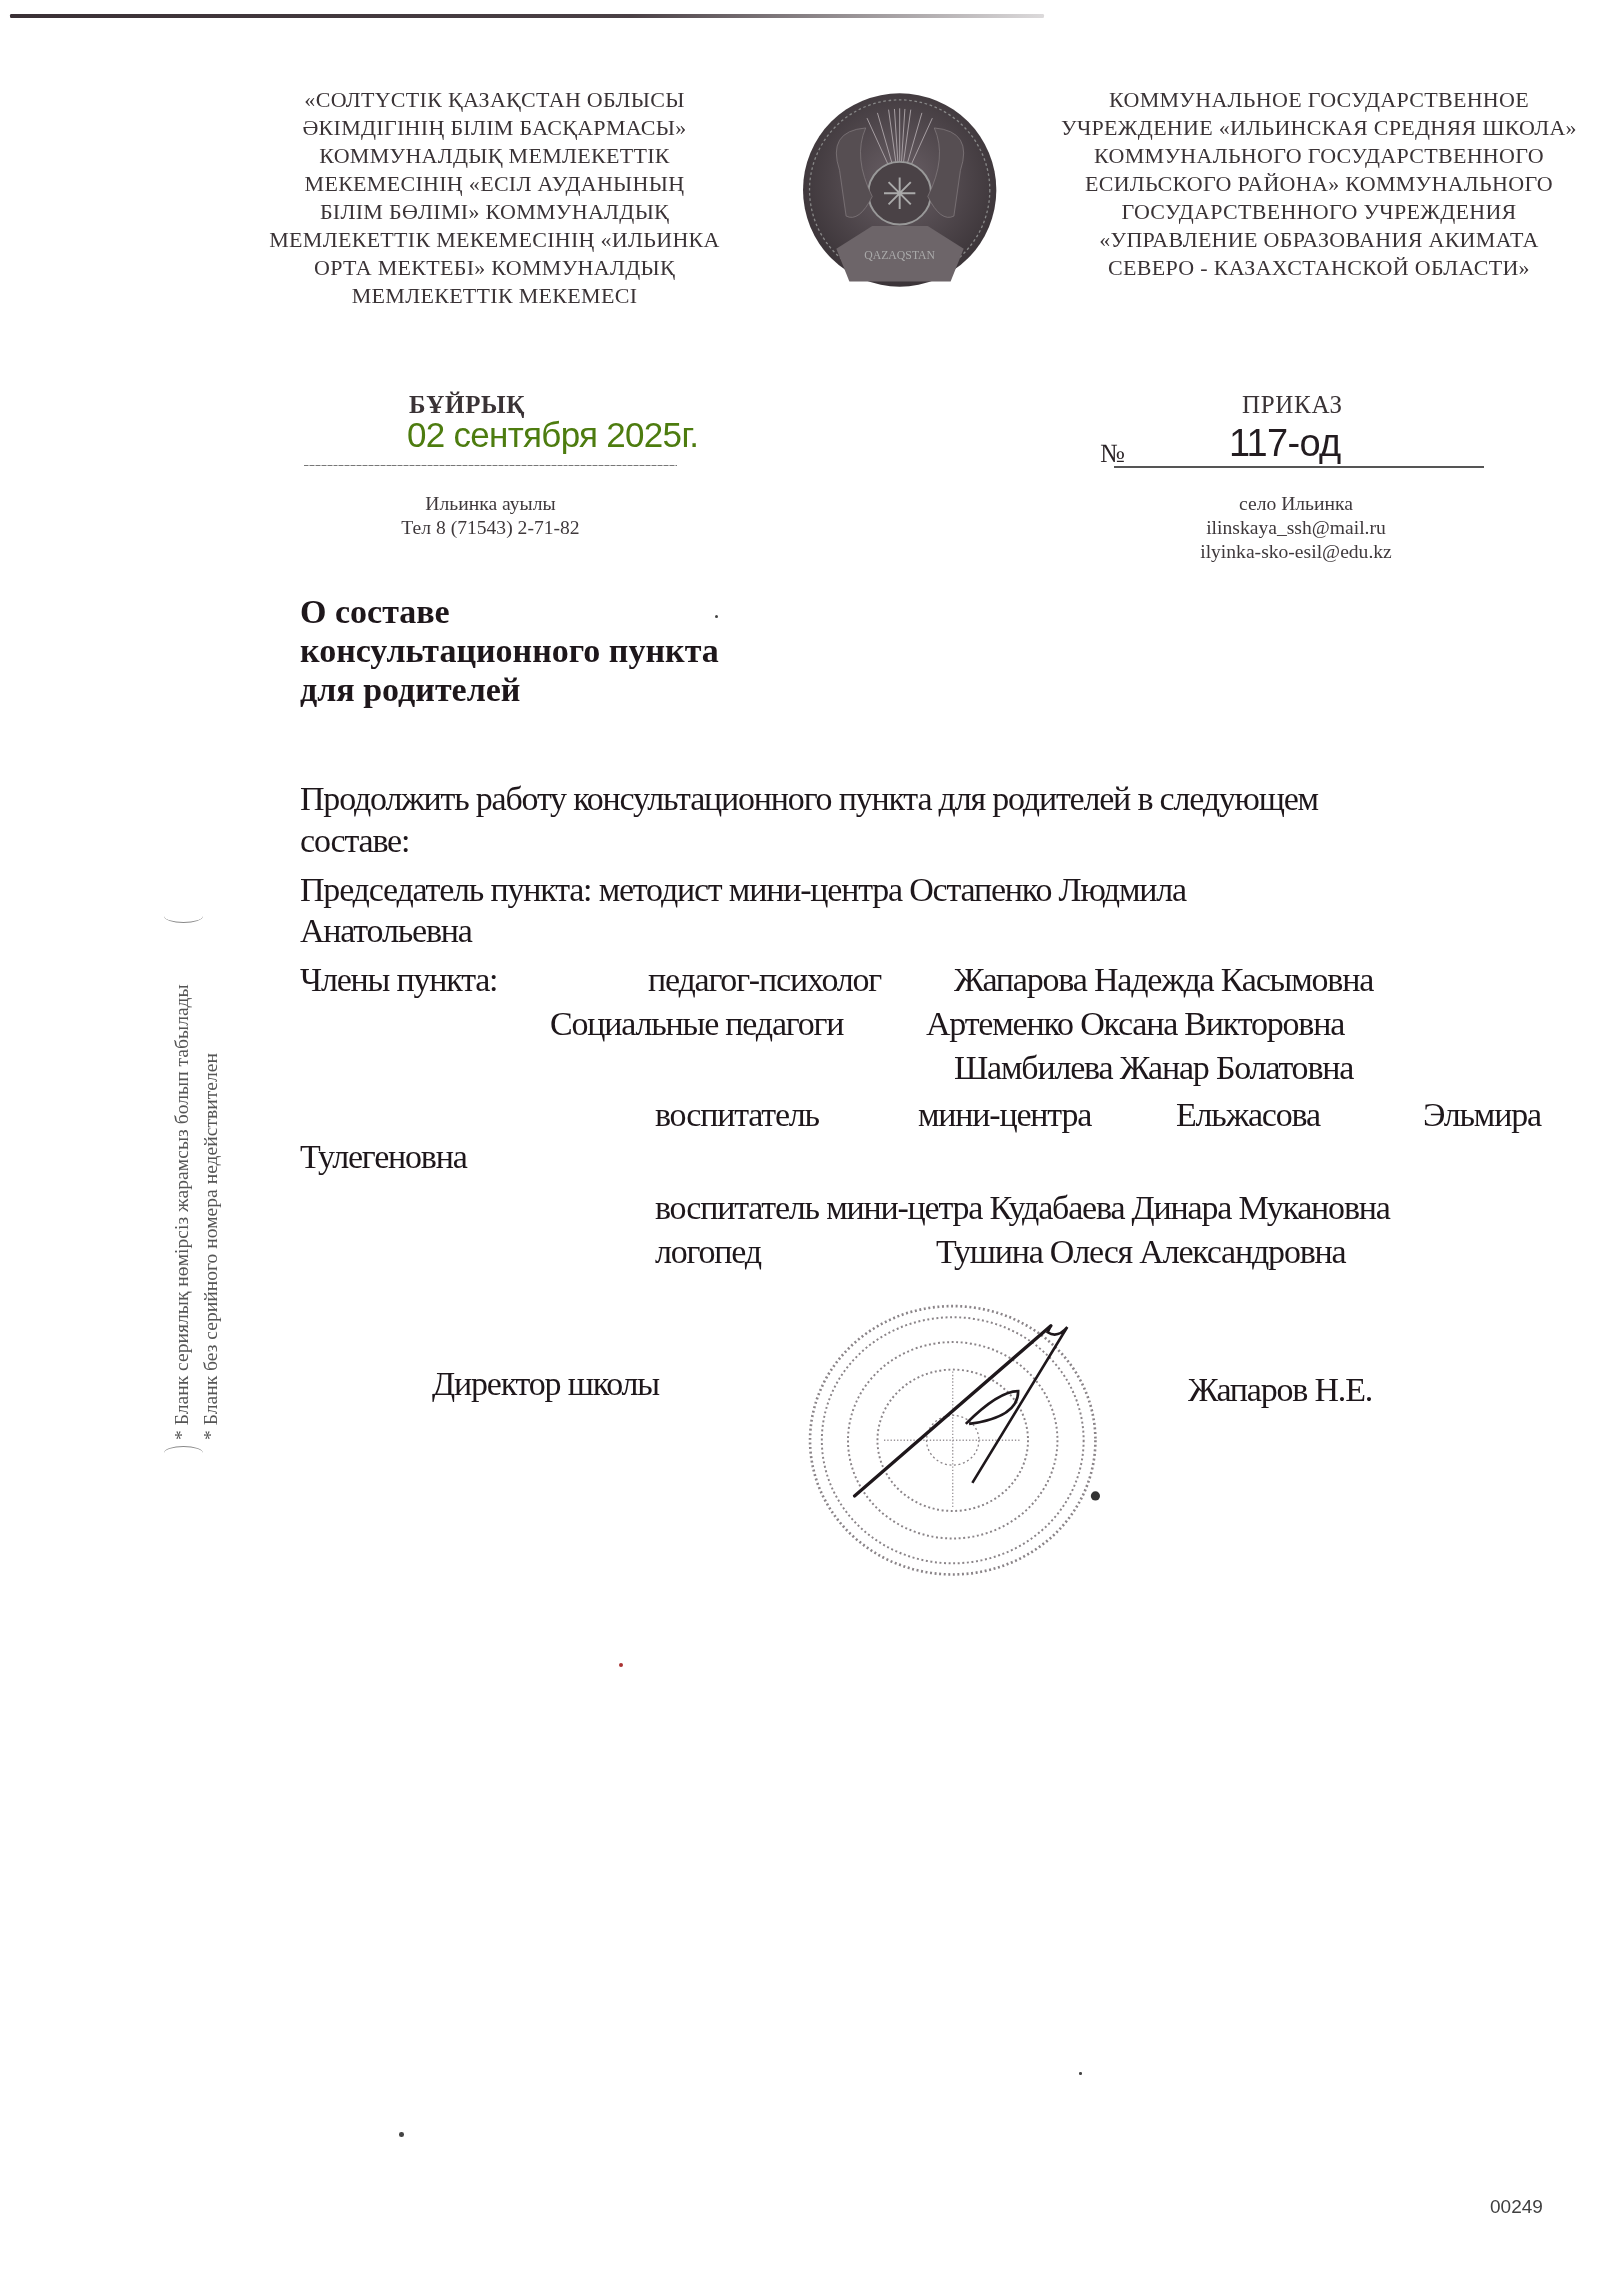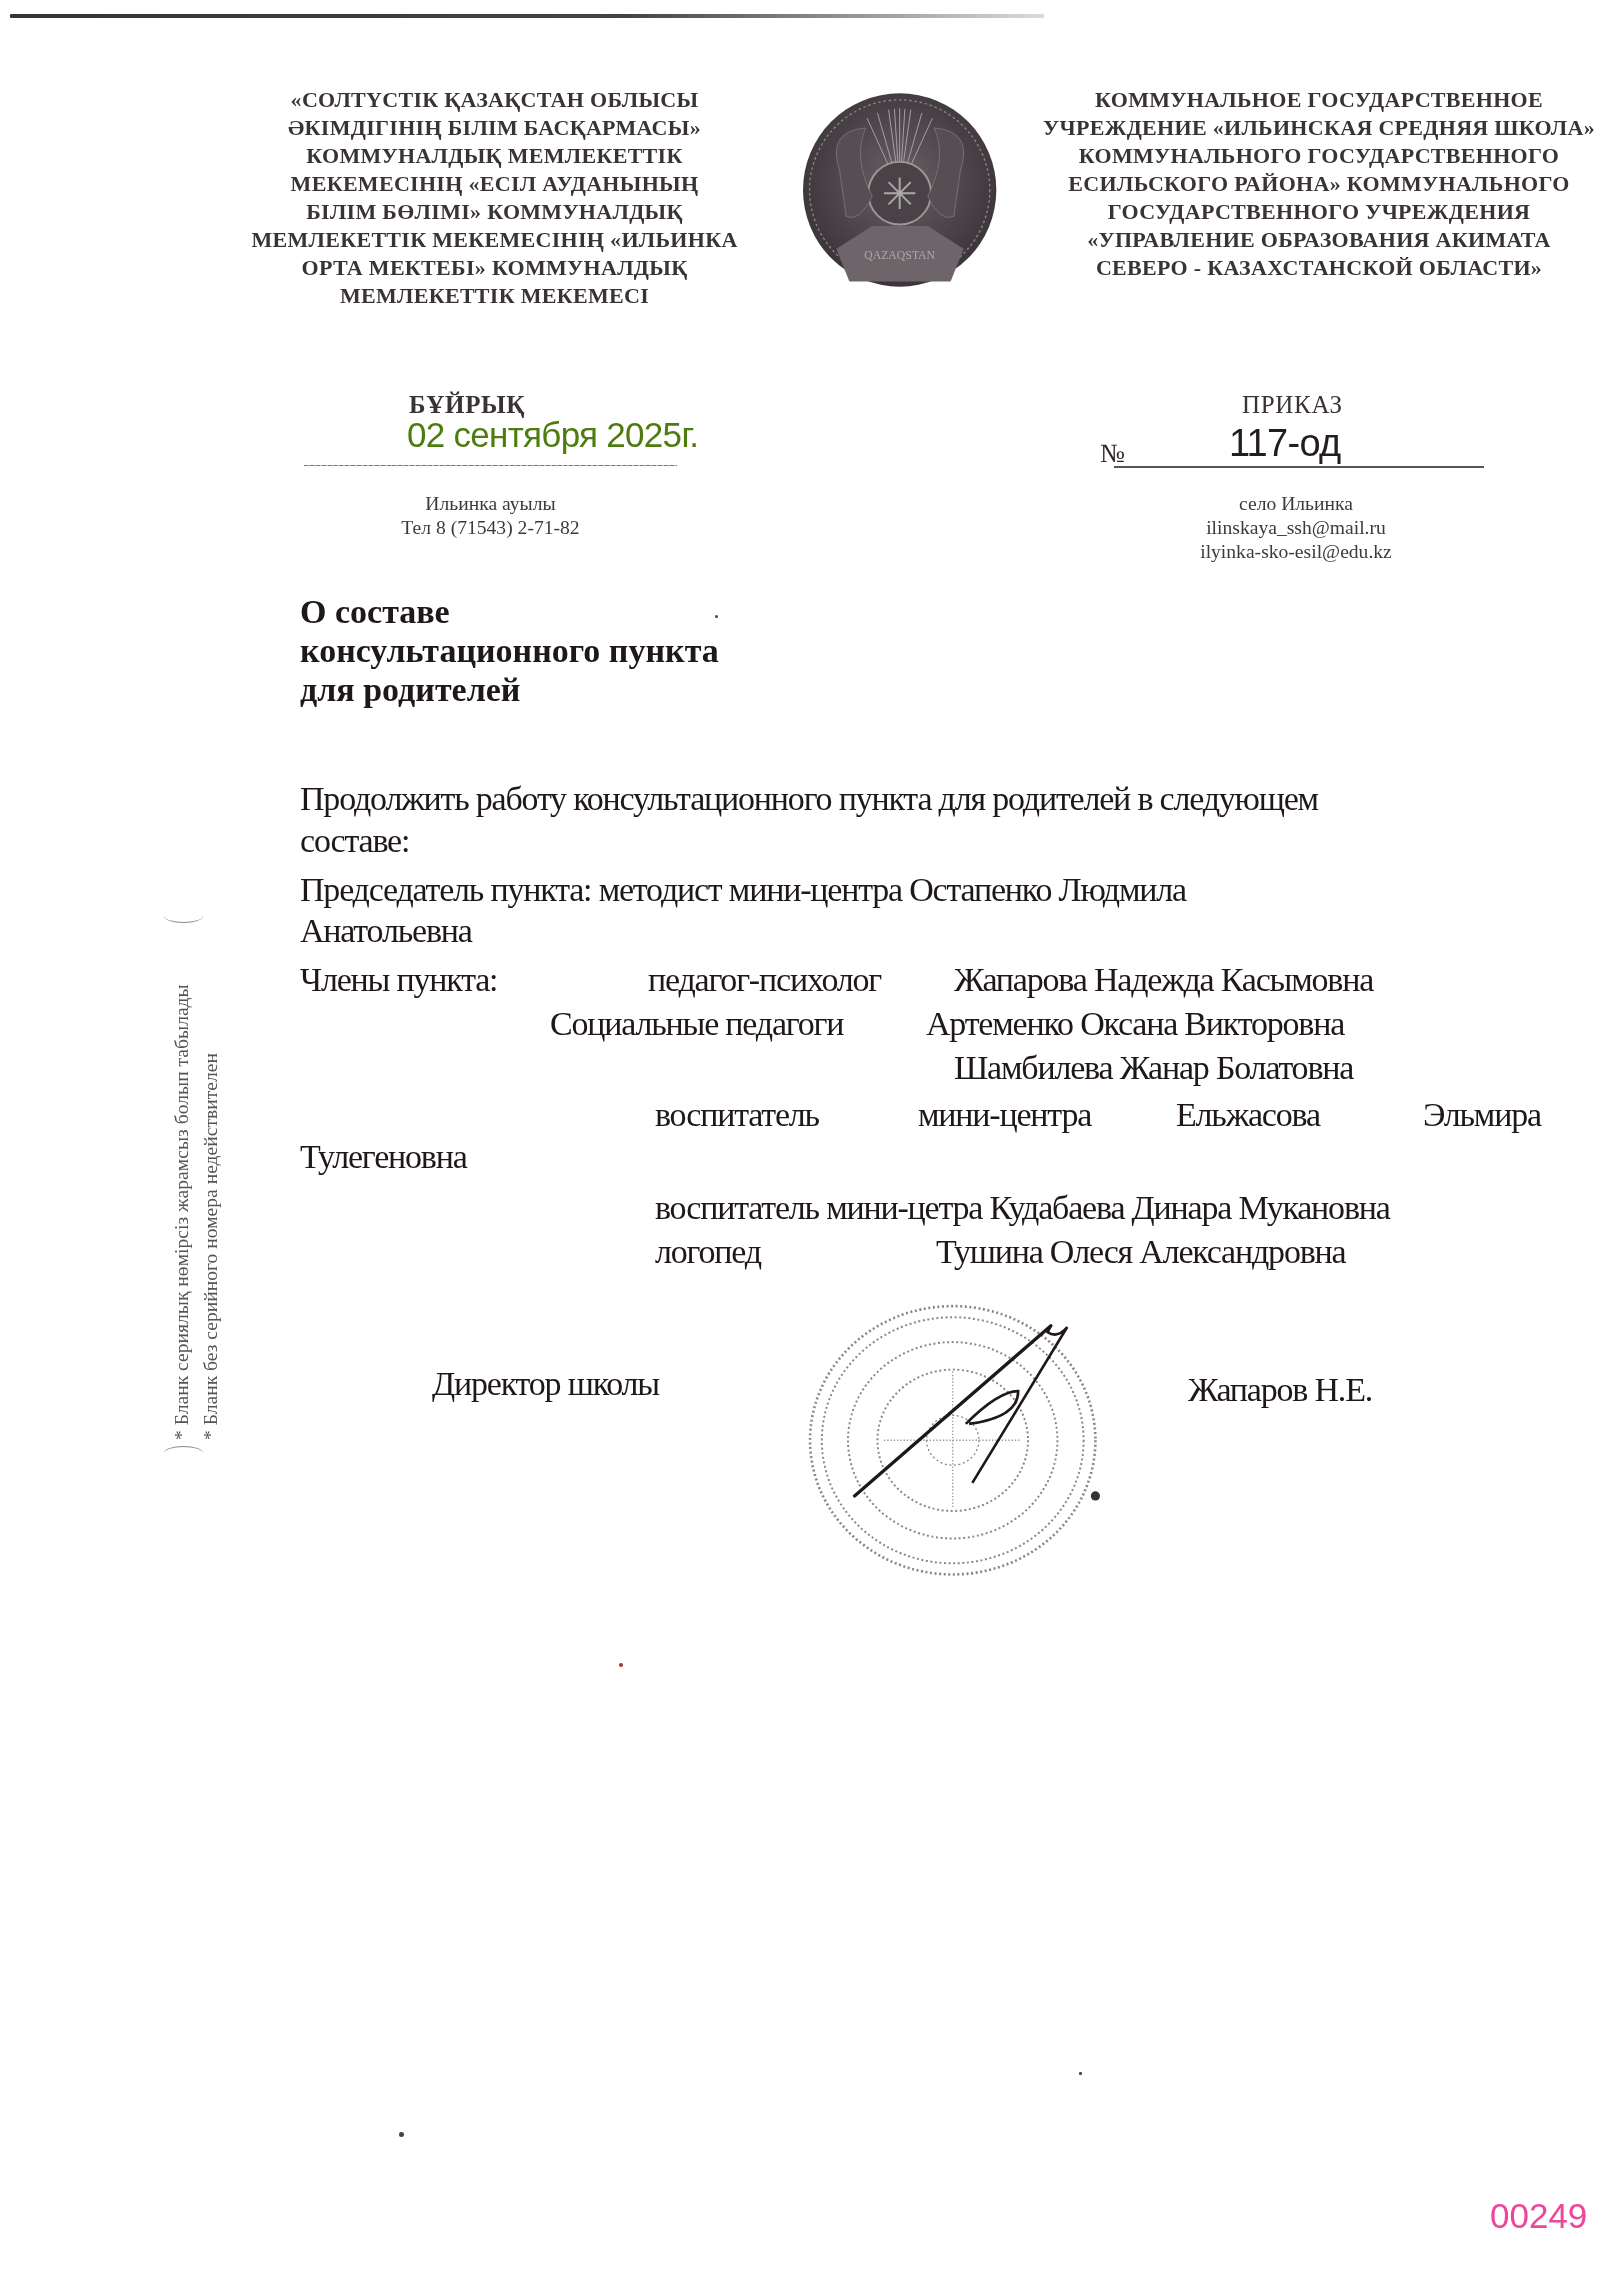--- a/index.html
+++ b/index.html
@@ -5,21 +5,21 @@
   html, body { margin: 0; padding: 0; background: #ffffff; }
   body { width: 1624px; height: 2295px; position: relative; overflow: hidden;
          font-family: "Liberation Serif", "DejaVu Serif", serif; color: #2a2326; }
   .abs { position: absolute; }
   .top-rule { left: 9.8px; top: 14.4px; width: 1034px; height: 3.3px;
               background: linear-gradient(90deg, #3a3035 0%, #4a4045 60%, rgba(80,70,75,0.2) 100%); border-radius: 1.3px; }
   .hdr { font-family: "Liberation Serif", serif; text-transform: uppercase; text-align: center;
          font-size: 22px; line-height: 28px; color: #3a3336; letter-spacing: 0.3px; }
   .hdr-left { left: 239px; top: 86px; width: 511px; }
   .hdr-right { left: 1041px; top: 86px; width: 556px; }
-  .hdr div { white-space: nowrap; font-weight: bold; }
+  .hdr div { white-space: nowrap; }
   .emblem { left: 800px; top: 92px; width: 200px; height: 209px; }
   .order-kz { left: 409px; top: 391px; font-weight: bold; font-size: 25px; color: #3a3336; letter-spacing: 0.7px; }
   .order-ru { left: 1242px; top: 391px; font-weight: normal; font-size: 25px; color: #3a3336; letter-spacing: 0.7px; }
   .date { left: 407px; top: 415px; font-size: 35px; font-family: "Liberation Sans", sans-serif;
           font-stretch: condensed; color: #4d7c0f; letter-spacing: -0.7px; }
   .date-rule { left: 304px; top: 465px; width: 373px; height: 1.3px; background: repeating-linear-gradient(90deg,#777 0 3.9px,#bbb 3.9px 5.9px); }
   .num-sign { left: 1100px; top: 439px; font-size: 26px; color: #2a2326; }
   .num-val { left: 1229px; top: 422px; font-size: 38px; font-family: "Liberation Sans", sans-serif; color: #231c20; letter-spacing: -0.7px; }
   .num-rule { left: 1114px; top: 466px; width: 370px; height: 2px; background: #555; }
   .small { font-size: 19.6px; line-height: 24px; color: #3f393c; text-align: center; }
@@ -27,21 +27,21 @@
   .addr-right { left: 1152px; top: 492px; width: 288px; }
   .title { left: 300px; top: 592px; font-family: "Liberation Serif", serif; font-weight: bold;
            font-size: 34px; line-height: 39px; color: #1e171b; }
   .body-text { font-family: "Liberation Serif", serif; font-size: 34px; color: #1e171b;
                white-space: nowrap; letter-spacing: -1.2px; font-stretch: condensed; }
   .side-note { left: 164px; top: 929px; width: 79px; height: 511px; }
   .side-note .line { position: absolute; white-space: nowrap; font-size: 19.6px; color: #555;
                      transform-origin: left top; transform: rotate(-90deg); }
   .bracket { position: absolute; width: 39px; height: 13px; border-bottom: 1.3px solid #888; border-radius: 0 0 50% 50%; }
   .stamp { left: 802px; top: 1293px; width: 308px; height: 288px; }
-  .serial { left: 1490px; top: 2196px; font-family: "Liberation Sans", sans-serif; font-size: 35px; color: #ec4899; }
+  .serial { left: 1490px; top: 2196px; font-family: "Liberation Sans", sans-serif; font-size: 19px; color: #404040; }
   .dot { position: absolute; border-radius: 50%; background: #444; }
 </style>
 </head>
 <body>
 
 <div class="abs top-rule"></div>
 
 <div class="abs hdr hdr-left">
   <div>«СОЛТҮСТІК ҚАЗАҚСТАН ОБЛЫСЫ</div>
   <div>ӘКІМДІГІНІҢ БІЛІМ БАСҚАРМАСЫ»</div>

